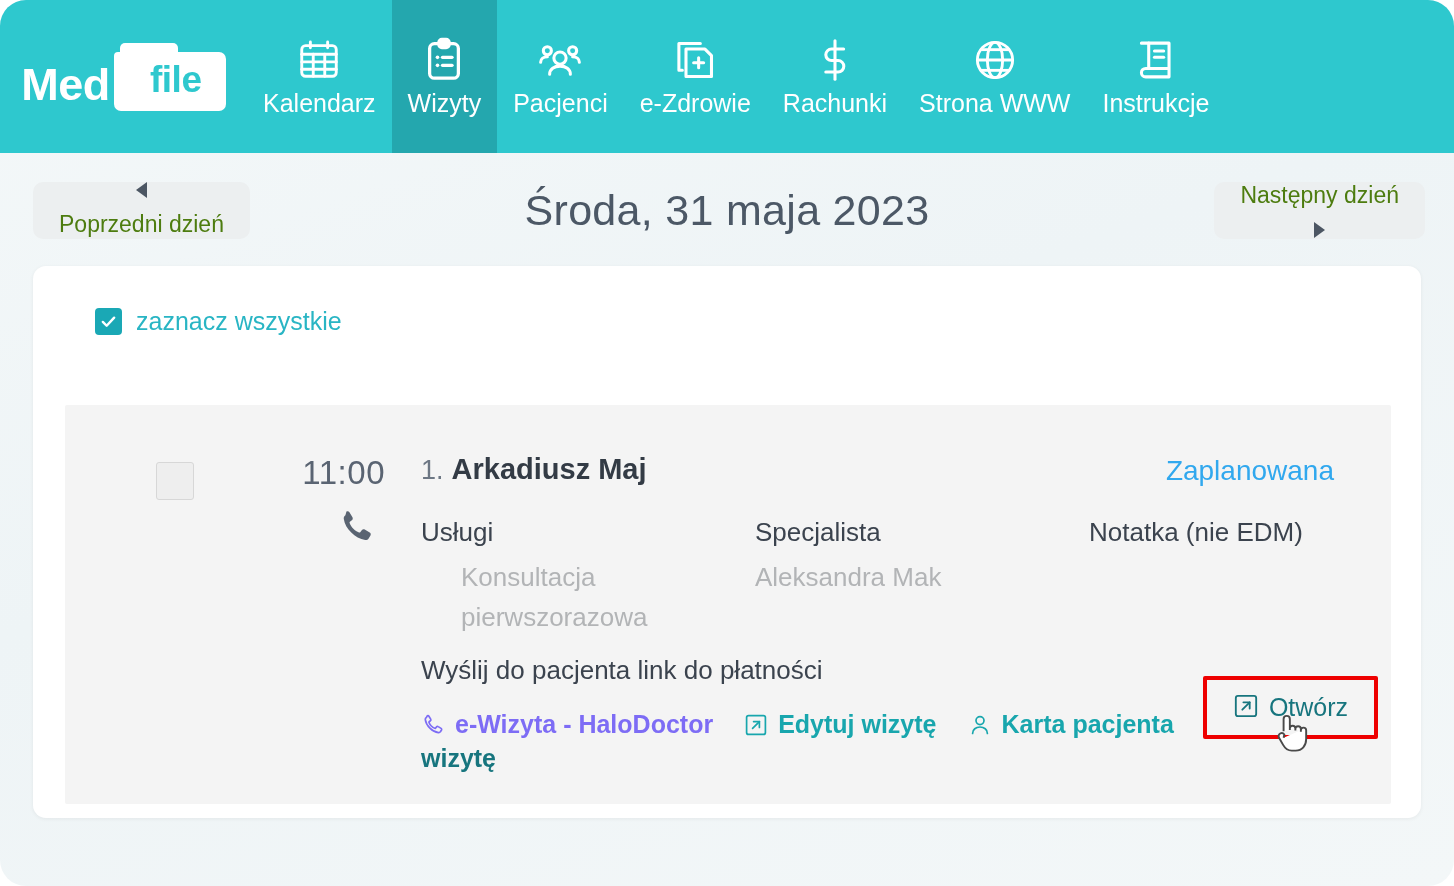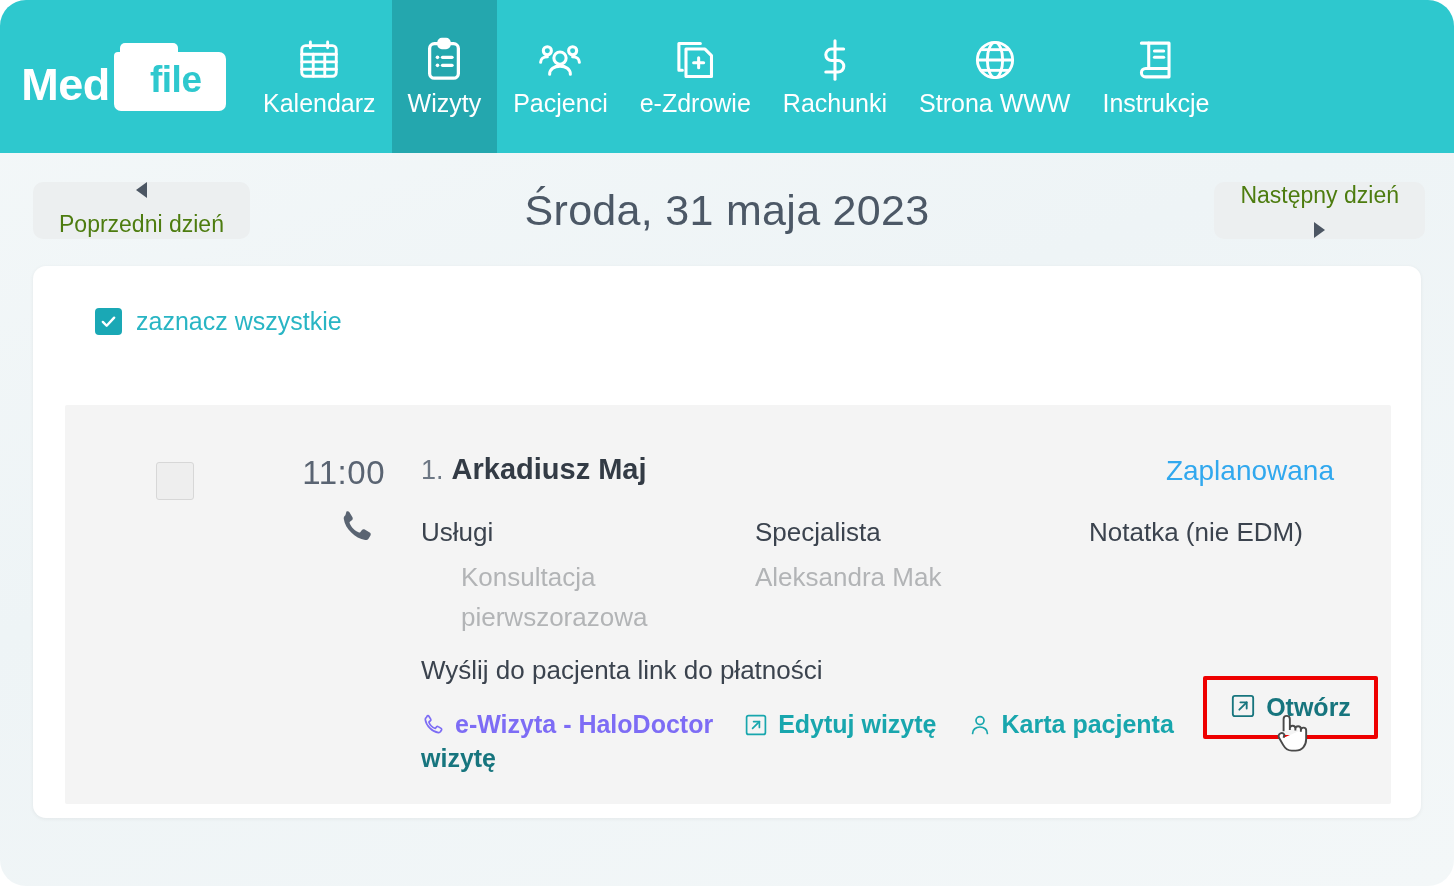--- a/index.html
+++ b/index.html
@@ -555,21 +555,21 @@
   </div>
 
   <div class="otworz-wrap">
     <span>
       <svg width="26" height="26" viewBox="0 0 24 24" fill="none" stroke="#17757e" stroke-width="1.7" stroke-linecap="round" stroke-linejoin="round">
         <rect x="2.6" y="2.6" width="18.8" height="18.8" rx="2"></rect>
         <line x1="8.6" y1="15.4" x2="15.4" y2="8.6"></line>
         <polyline points="9.6,8.6 15.4,8.6 15.4,14.4"></polyline>
       </svg>
     </span>
-    <span style="font-size:25px;font-weight:bold;color:#17757e;">Otwórz</span>
+    <span style="font-size:25px;font-weight:normal;color:#17757e;">Otwórz</span>
   </div>
 
   <span class="cursor-hand">
     <svg viewBox="0 0 32 40" fill="#ffffff" stroke="#4a4a4a" stroke-width="1.6" stroke-linejoin="round">
       <path d="M9 16V5.8a2.6 2.6 0 0 1 5.2 0V15m0-1.2a2.3 2.3 0 0 1 4.6 0v1.6m0-1.2a2.3 2.3 0 0 1 4.6 0v2.2m0-1.2a2.2 2.2 0 0 1 4.4 0v7.4c0 5.6-3.4 9.6-8.8 9.6h-3.2c-3.6 0-5.4-1.6-7.2-4.8l-3.4-6c-.8-1.4-.2-3 1.2-3.6 1.2-.5 2.4-.1 3.2 1L9 21.4"></path>
     </svg>
   </span>
 
 </div>
 

